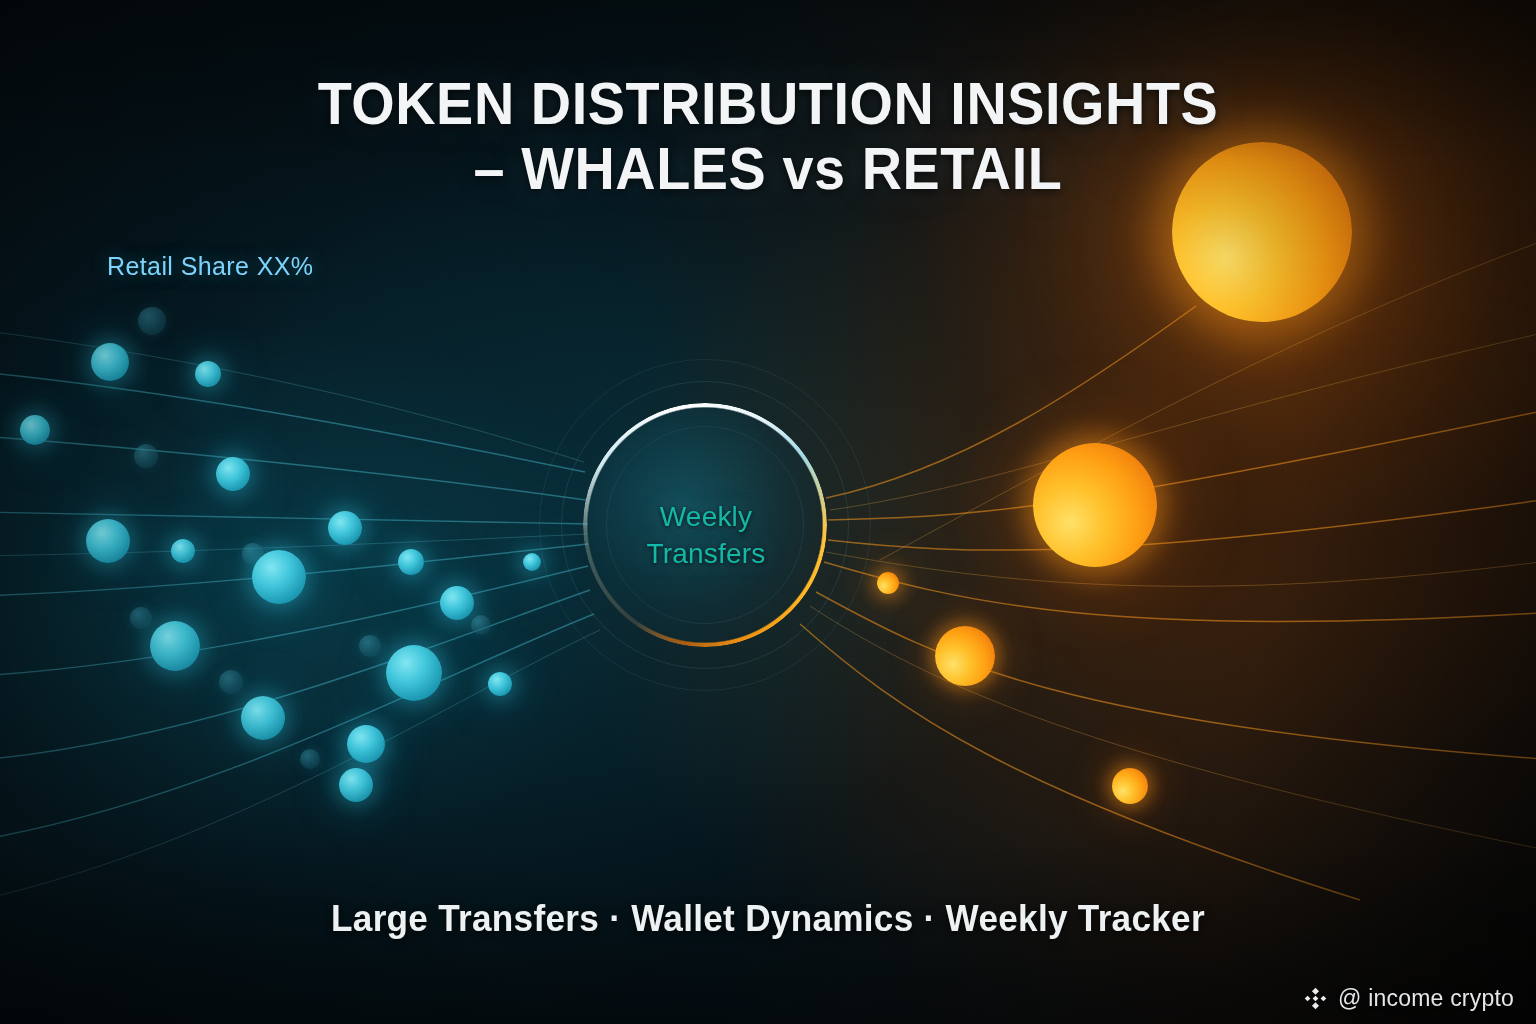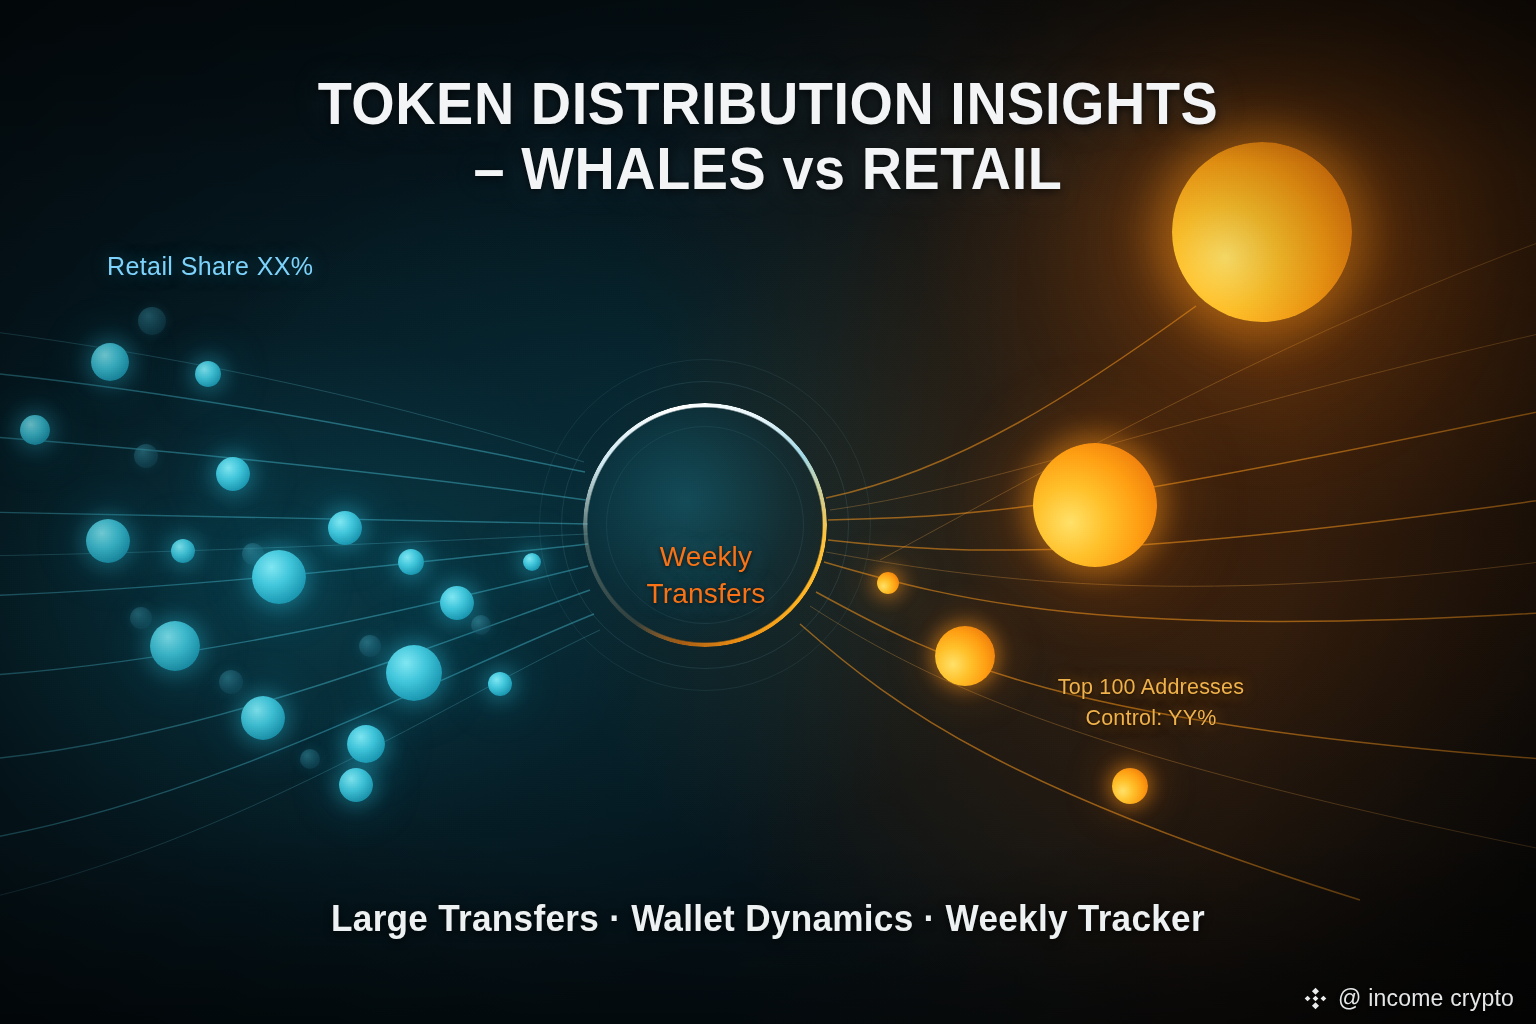--- a/index.html
+++ b/index.html
@@ -51,24 +51,23 @@
     text-shadow:0 0 16px rgba(30,120,140,.55);
   }
   #whale-label{
     position:absolute;left:1042px;top:672px;width:218px;text-align:center;
     color:#f0b24a;font-size:21.5px;line-height:1.42;letter-spacing:.2px;
     text-shadow:0 0 14px rgba(220,130,20,.55), 0 1px 3px rgba(0,0,0,.8);
     white-space:pre-line;
   }
   #hub-label{
     position:absolute;left:596px;top:498px;width:220px;text-align:center;
-    color:#f97316;font-size:28px;line-height:1.33;letter-spacing:.2px;
+    color:#14b8a6;font-size:28px;line-height:1.33;letter-spacing:.2px;
     text-shadow:0 1px 5px rgba(0,0,0,.85), 0 0 22px rgba(120,200,220,.35);
     white-space:pre-line;
-    margin-top:40px;
   }
   #tagline{
     position:absolute;left:0;right:0;top:898px;text-align:center;
     color:#eef1f2;font-size:37px;font-weight:700;letter-spacing:.3px;
     font-family:"Liberation Sans Narrow","Liberation Sans",sans-serif;
     text-shadow:0 2px 9px rgba(0,0,0,.8);
     transform:scaleX(.95);
   }
 
   
@@ -216,22 +215,20 @@
   <div class="layer" id="bg-grain"></div>
 
   <div id="title">TOKEN DISTRIBUTION INSIGHTS
 – WHALES vs RETAIL</div>
 
   <div id="retail-label">Retail Share XX%</div>
 
   <div id="hub-label">Weekly
 Transfers</div>
 
-  <div id="whale-label">Top 100 Addresses
-Control: YY%</div>
 
   <div id="tagline">Large Transfers · Wallet Dynamics · Weekly Tracker</div>
 
   <div id="watermark">
     <svg class="wm-logo" viewBox="0 0 32 32">
       <g fill="#f4f6f7">
         <path d="M16 3.2 L20.2 7.4 L16 11.6 L11.8 7.4 Z"></path>
         <path d="M16 12.6 L19.4 16 L16 19.4 L12.6 16 Z"></path>
         <path d="M16 20.4 L20.2 24.6 L16 28.8 L11.8 24.6 Z"></path>
         <path d="M6.6 12.6 L10 16 L6.6 19.4 L3.2 16 Z"></path>

